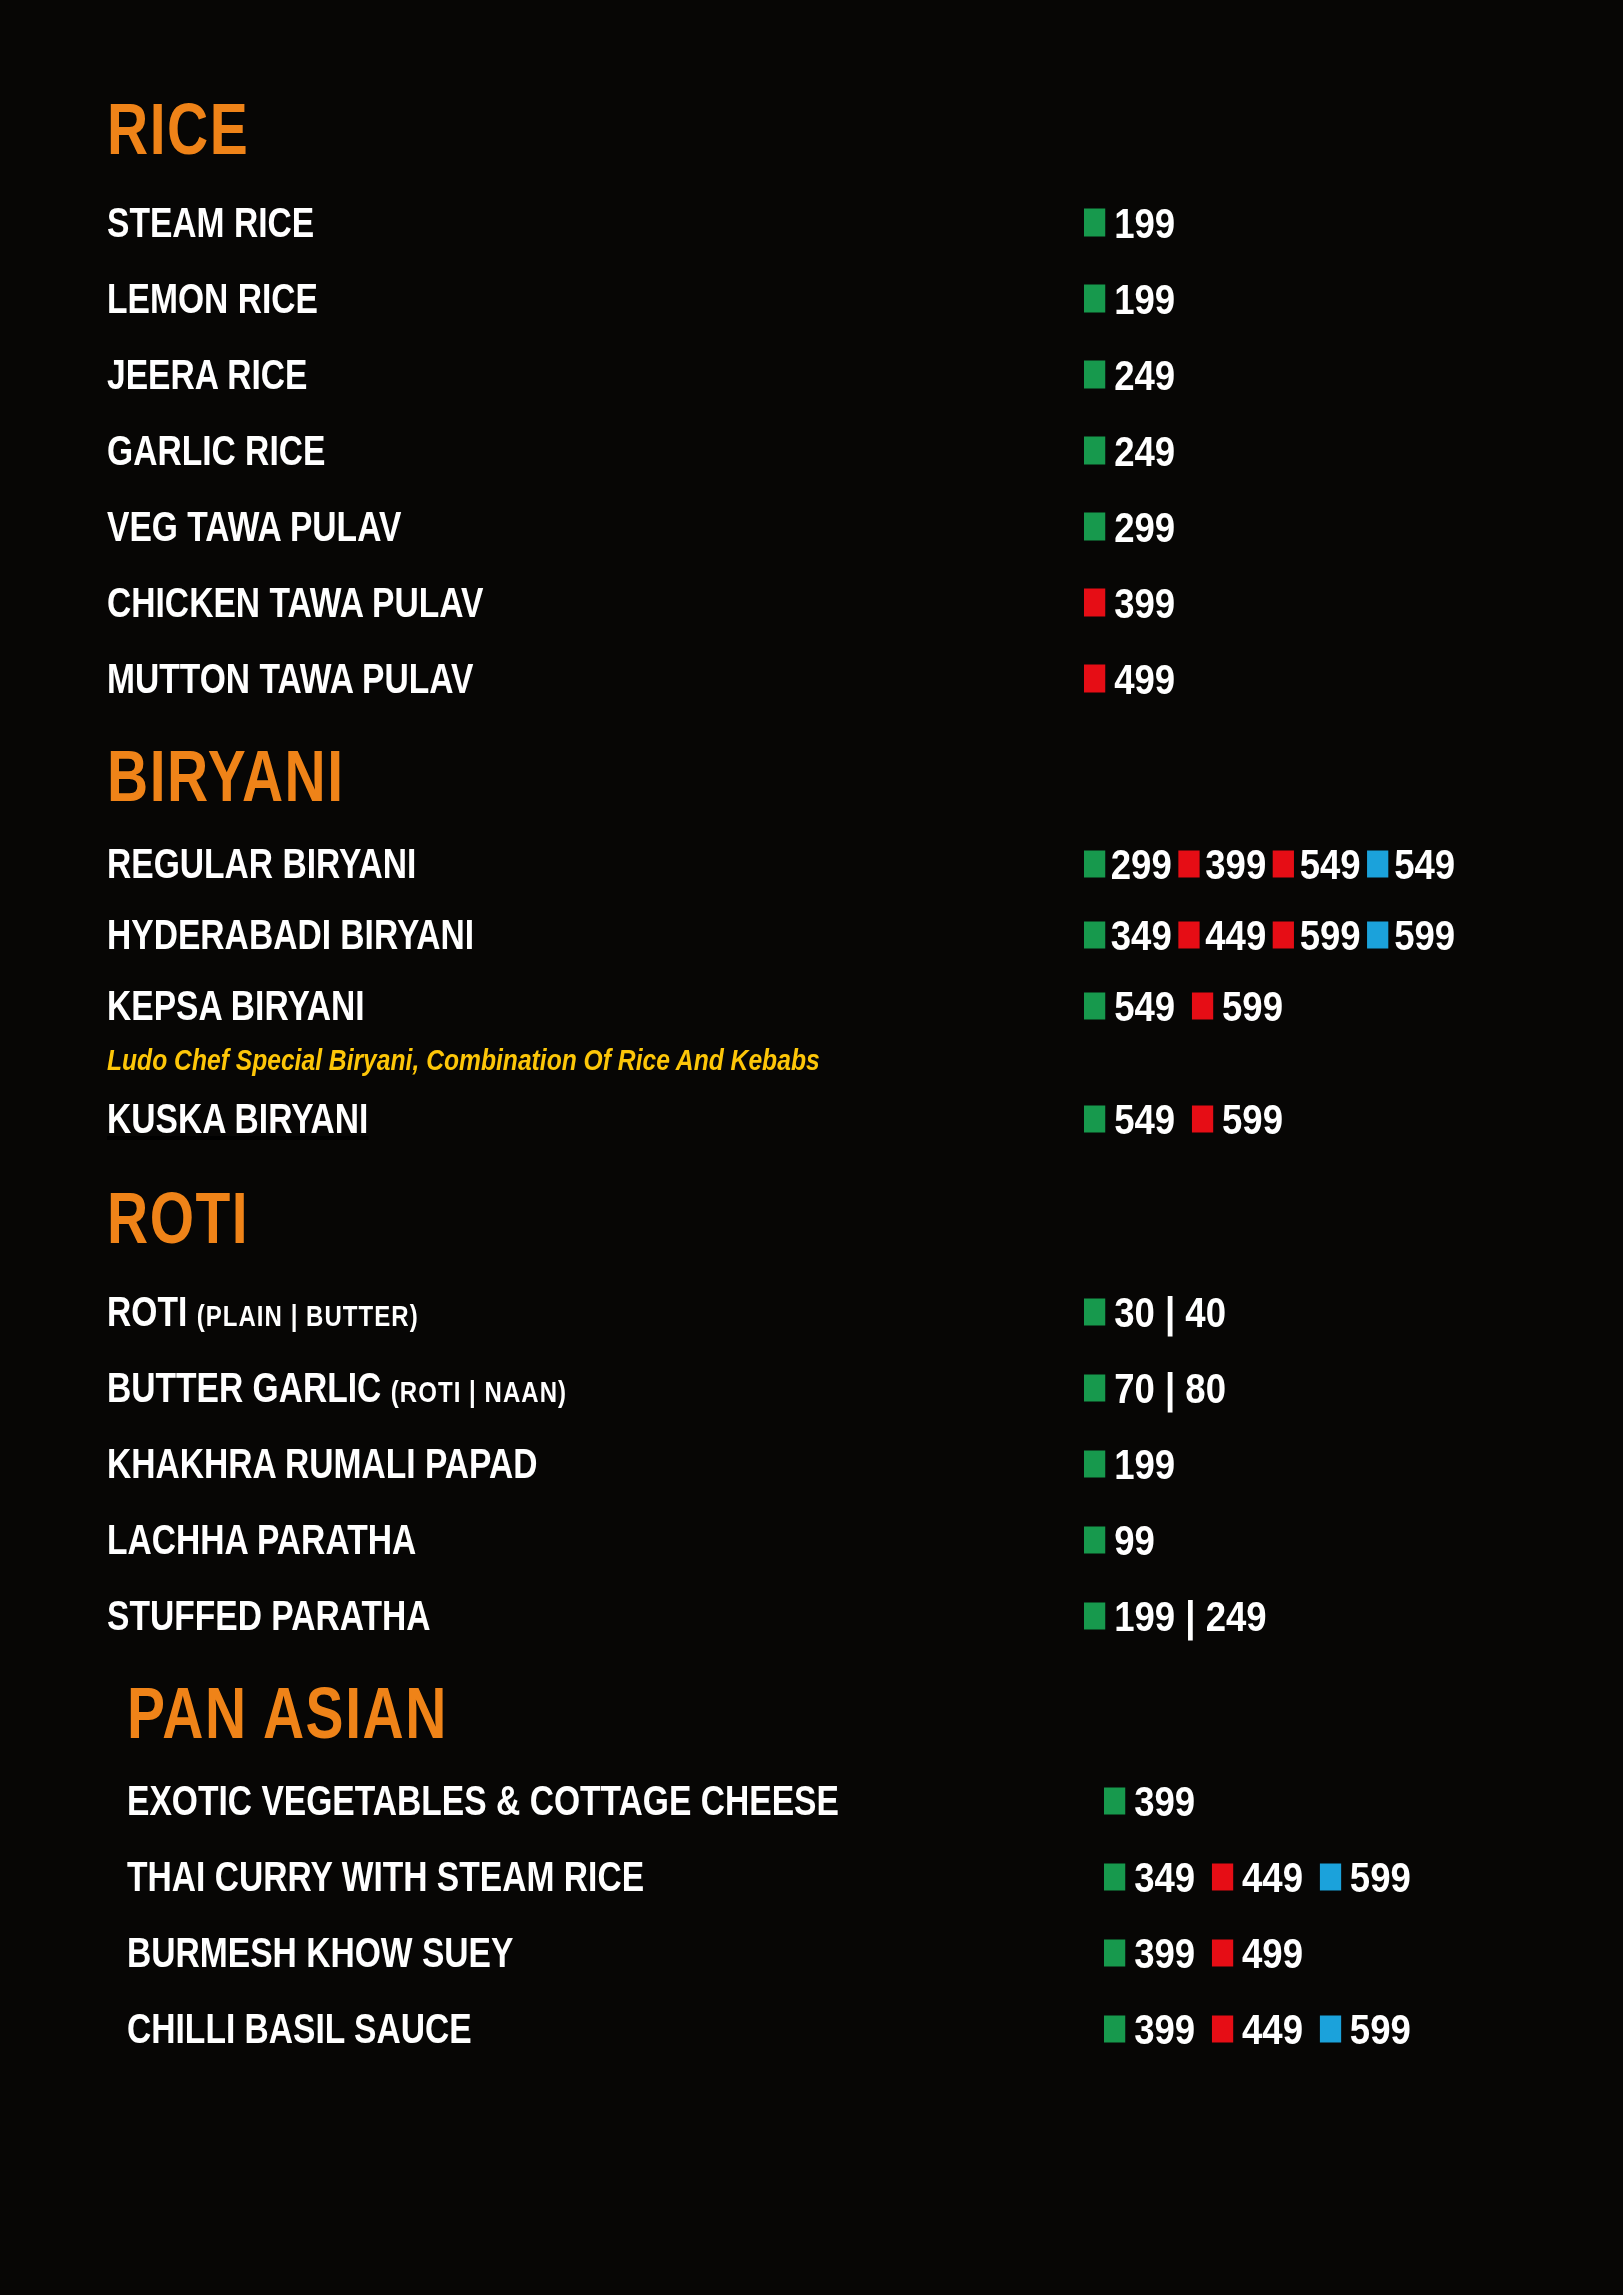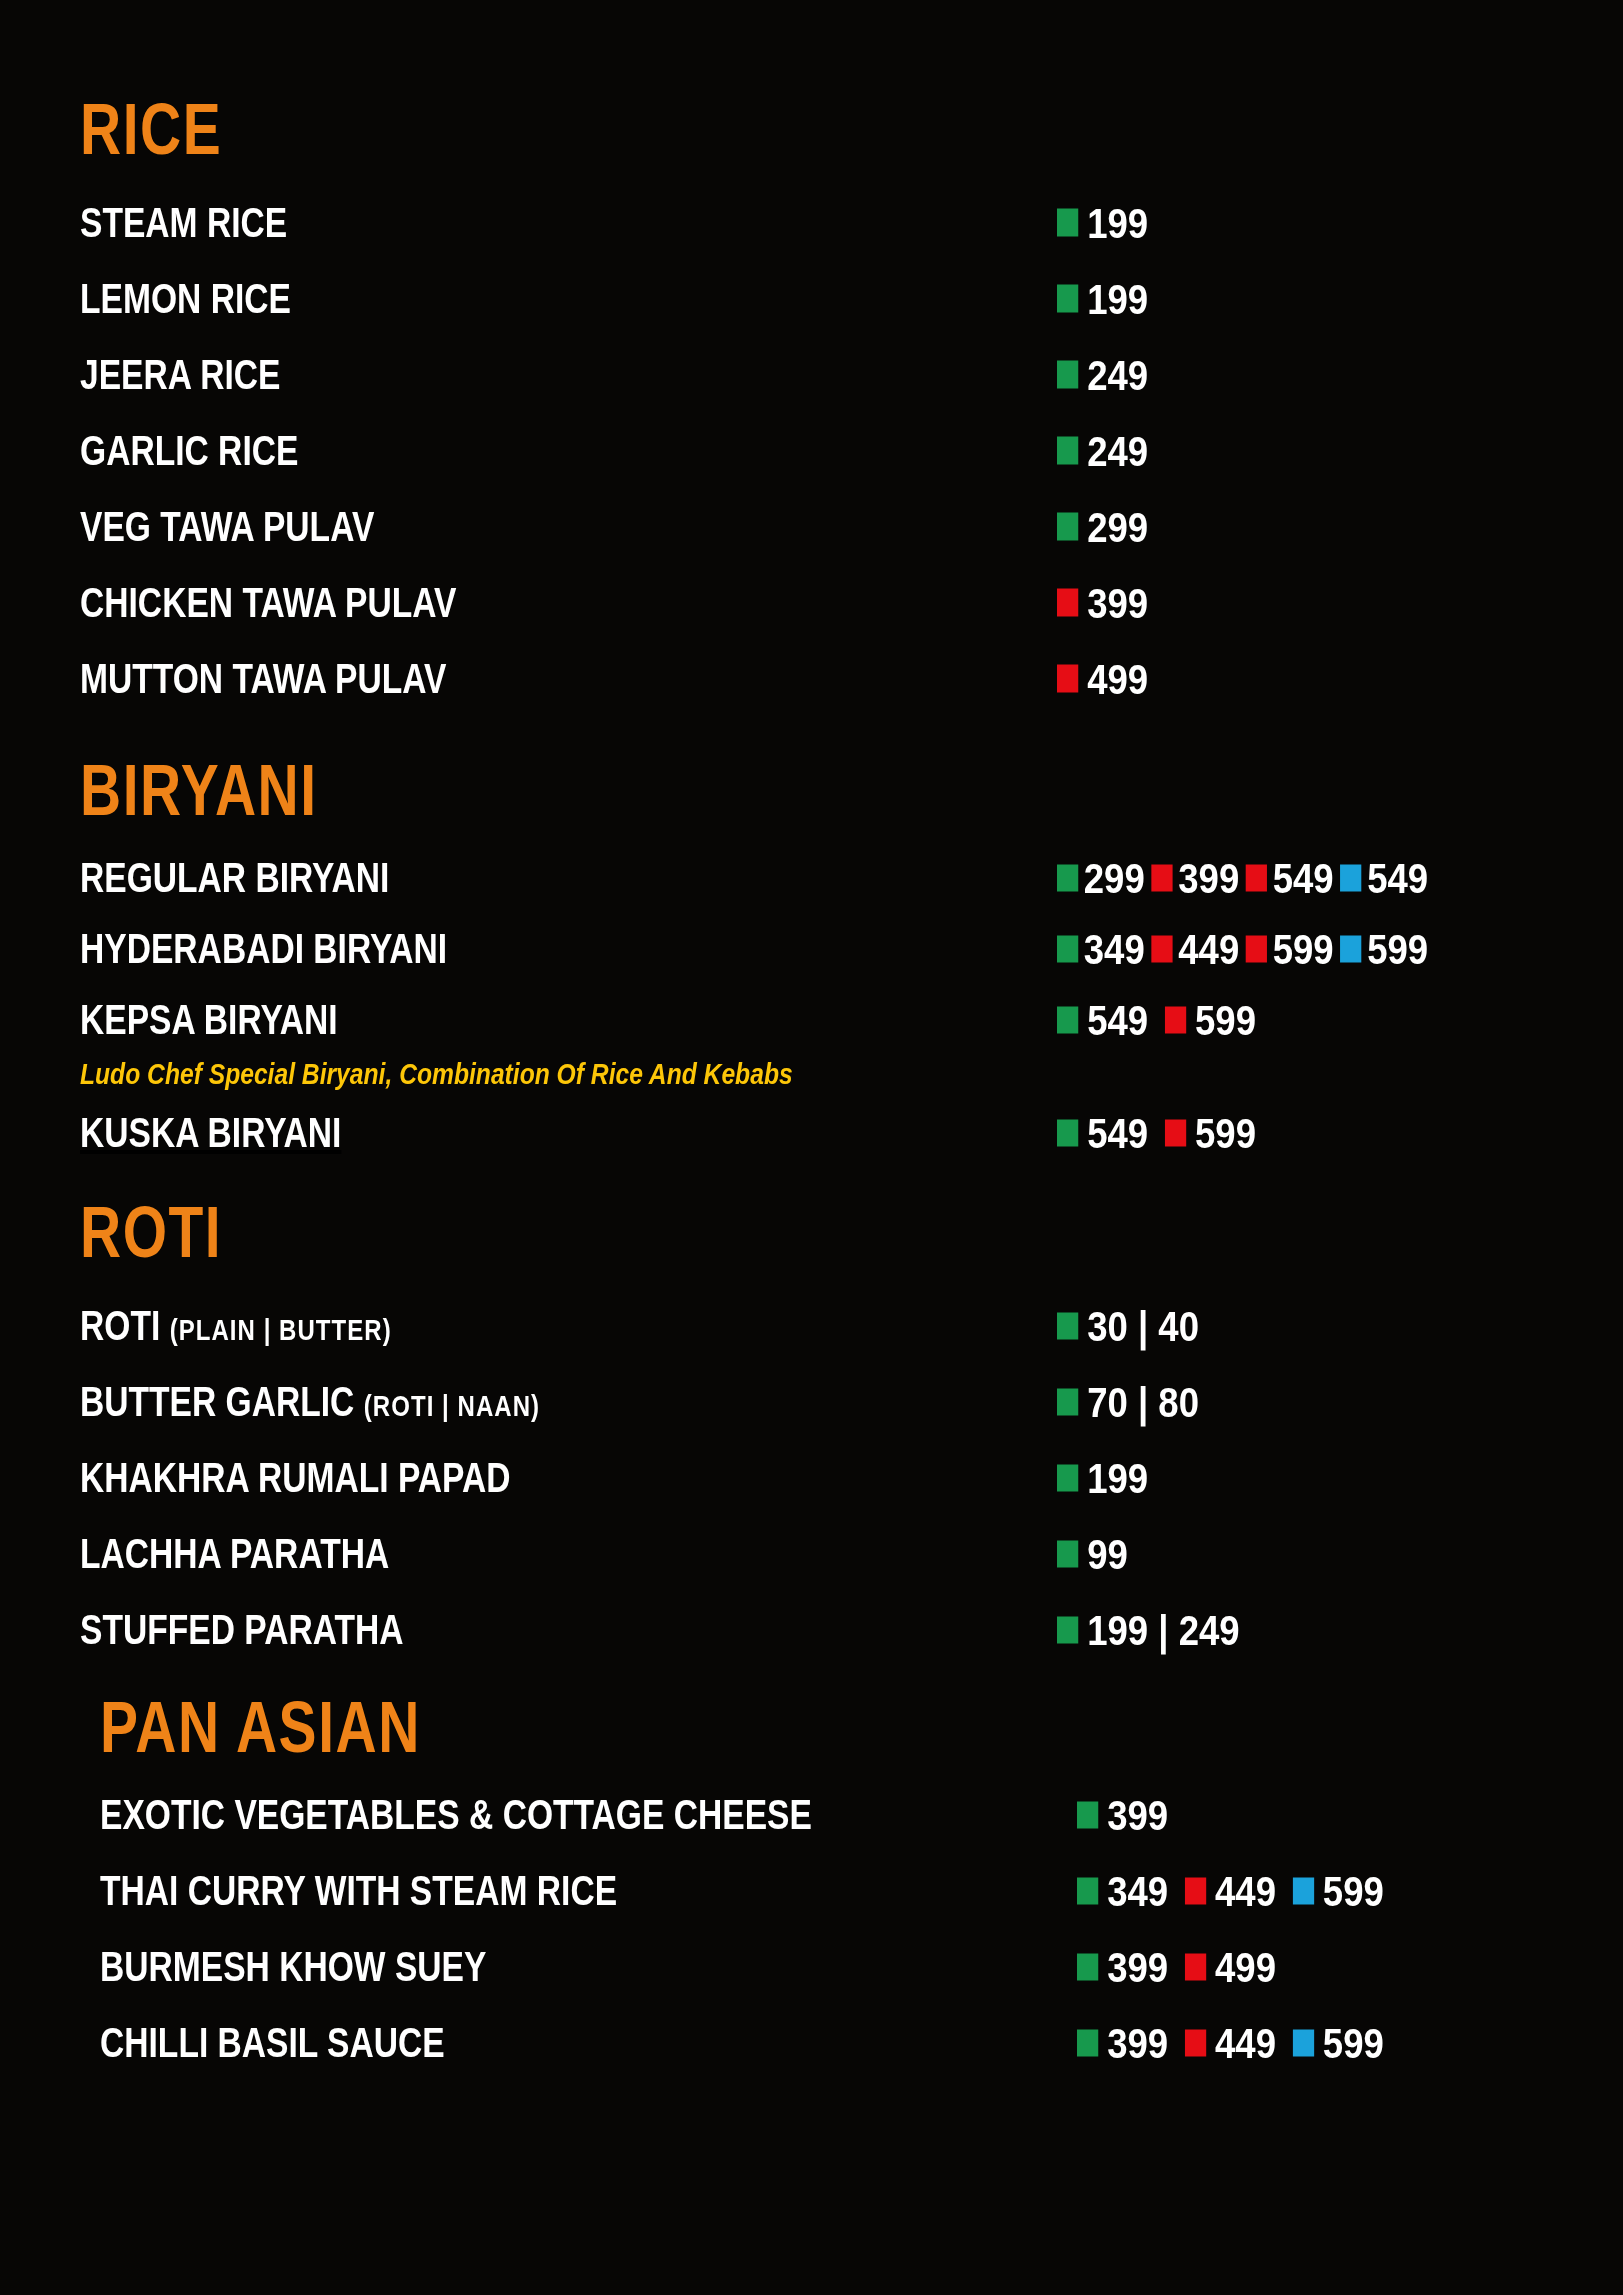--- a/index.html
+++ b/index.html
@@ -3,35 +3,35 @@
 <meta charset="utf-8">
 <style>
   html,body{margin:0;padding:0;}
   body{
     width:1623px;height:2295px;
     background:#070605;
     overflow:hidden;
     font-family:"Liberation Sans",sans-serif;
     position:relative;
   }
-  .menu{position:absolute;inset:0;padding-left:80px;box-sizing:border-box;}
+  .menu{position:absolute;inset:0;padding-left:107px;box-sizing:border-box;}
   section{display:block;}
   section h2{
     margin:0;
     color:#ef8318;
     font-size:73px;
     line-height:73px;
     font-weight:bold;
     letter-spacing:2px;
     white-space:nowrap;
     transform:scaleX(0.78);
     transform-origin:left bottom;
   }
   section:nth-of-type(1){margin-top:92px;}
-  section:nth-of-type(2){margin-top:36px;}
+  section:nth-of-type(2){margin-top:22px;}
   section:nth-of-type(3){margin-top:27px;}
   section:nth-of-type(4){margin-top:21.6px;margin-left:20px;}
   .rows{margin-top:19.6px;}
   section:nth-of-type(2) .rows{margin-top:17px;}
   section:nth-of-type(4) .rows{margin-top:14.4px;}
   .row{position:relative;height:76px;display:flex;align-items:center;}
   section:nth-of-type(2) .row{height:71px;text-align:right;}
   .name{
     color:#ffffff;font-weight:bold;font-size:42px;line-height:1;
     white-space:nowrap;display:inline-block;

